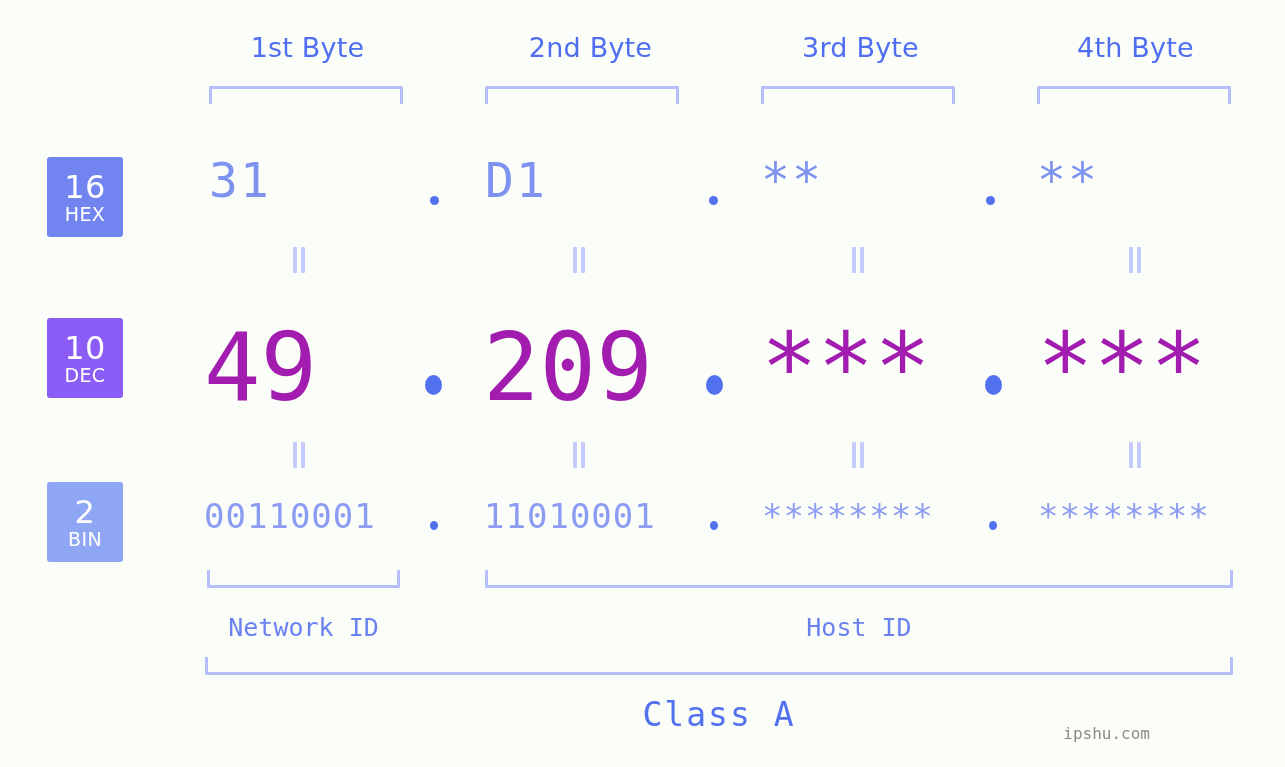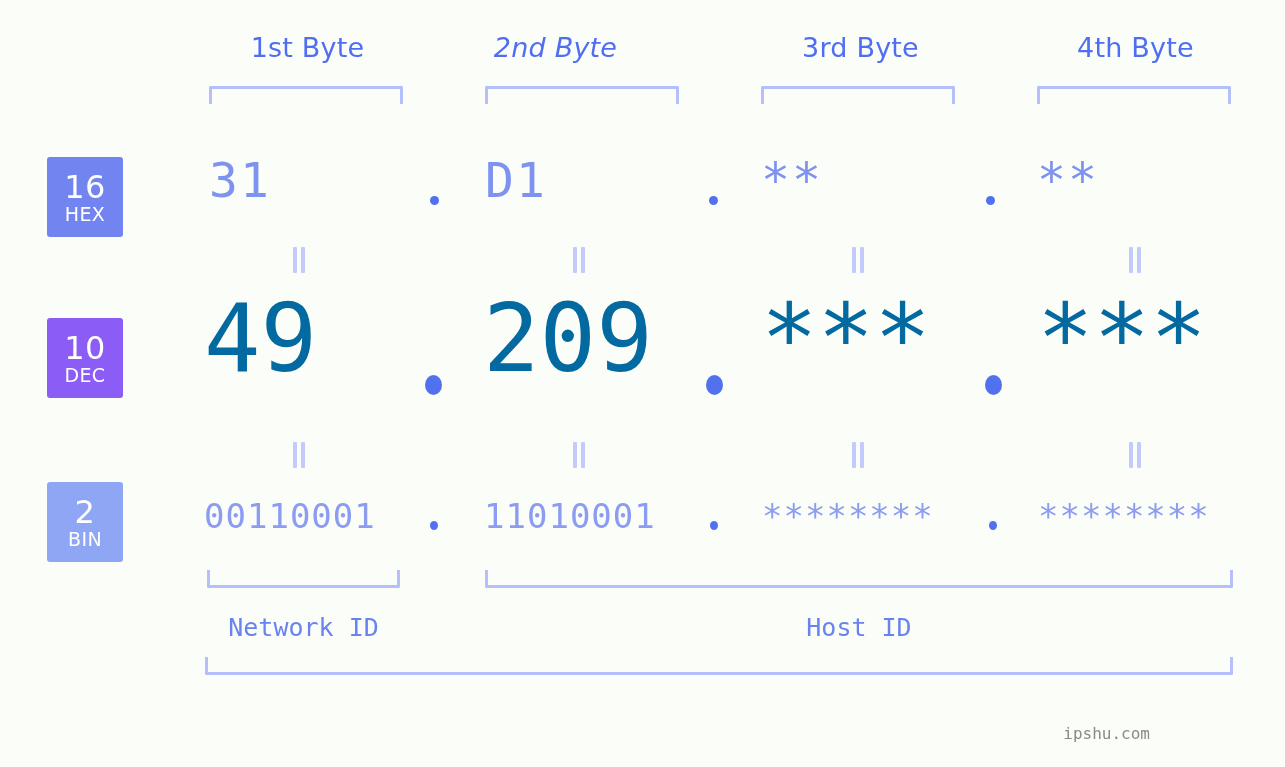--- a/index.html
+++ b/index.html
@@ -70,22 +70,22 @@
   .hexrow .cell {
     font-size:48px;
     color:#7e92f0;
     top:152px;
     letter-spacing:2px;
   }
   .hexrow .cell.stars { color:#7e92f0; }
 
   .decrow .cell {
     font-size:94px;
-    color:#0369a1;
-    top:284px;
+    color:#a21caf;
+    top:313px;
     letter-spacing:0px;
     font-weight:400;
   }
   .binrow .cell {
     font-size:34px;
     color:#8b9cf2;
     top:496px;
     letter-spacing:1px;
   }
 
@@ -143,21 +143,21 @@
     color:#8a8a8a;
     letter-spacing:0px;
   }
 </style>
 </head>
 <body>
 
 <div class="stage">
 
   <div class="byte-label" style="left:210px;width:195px;">1st Byte</div>
-  <div class="byte-label" style="left:458px;width:195px;font-style:italic;">2nd Byte</div>
+  <div class="byte-label" style="left:493px;width:195px;">2nd Byte</div>
   <div class="byte-label" style="left:763px;width:195px;">3rd Byte</div>
   <div class="byte-label" style="left:1038px;width:195px;">4th Byte</div>
 
   <div class="bracket down" style="left:209px;top:86px;width:194px;"></div>
   <div class="bracket down" style="left:485px;top:86px;width:194px;"></div>
   <div class="bracket down" style="left:761px;top:86px;width:194px;"></div>
   <div class="bracket down" style="left:1037px;top:86px;width:194px;"></div>
 
   <div class="badge" style="top:157px;background:#7184ef;">
     <span class="num">16</span>
@@ -238,16 +238,17 @@
     <div class="cell" style="left:1038px;width:194px;">********</div>
   </div>
 
   <div class="bracket up" style="left:207px;top:570px;width:193px;"></div>
   <div class="bracket up" style="left:485px;top:570px;width:748px;"></div>
 
   <div class="idlabel" style="left:207px;top:613px;width:193px;">Network ID</div>
   <div class="idlabel" style="left:485px;top:613px;width:748px;">Host ID</div>
 
   <div class="bracket up" style="left:205px;top:657px;width:1028px;"></div>
+  <div class="classlabel" style="left:205px;top:695px;width:1028px;text-align:center;">Class A</div>
 
   <div class="watermark">ipshu.com</div>
 
 </div>
 
 </body></html>

